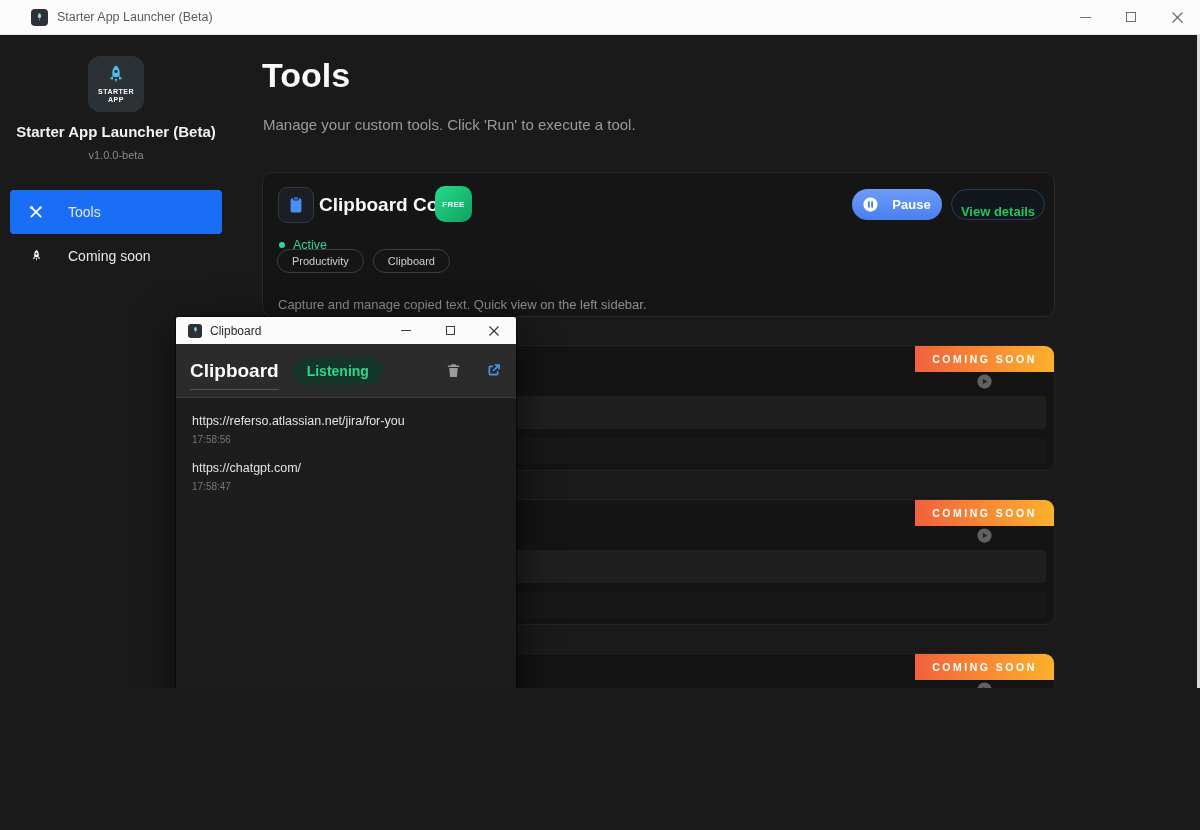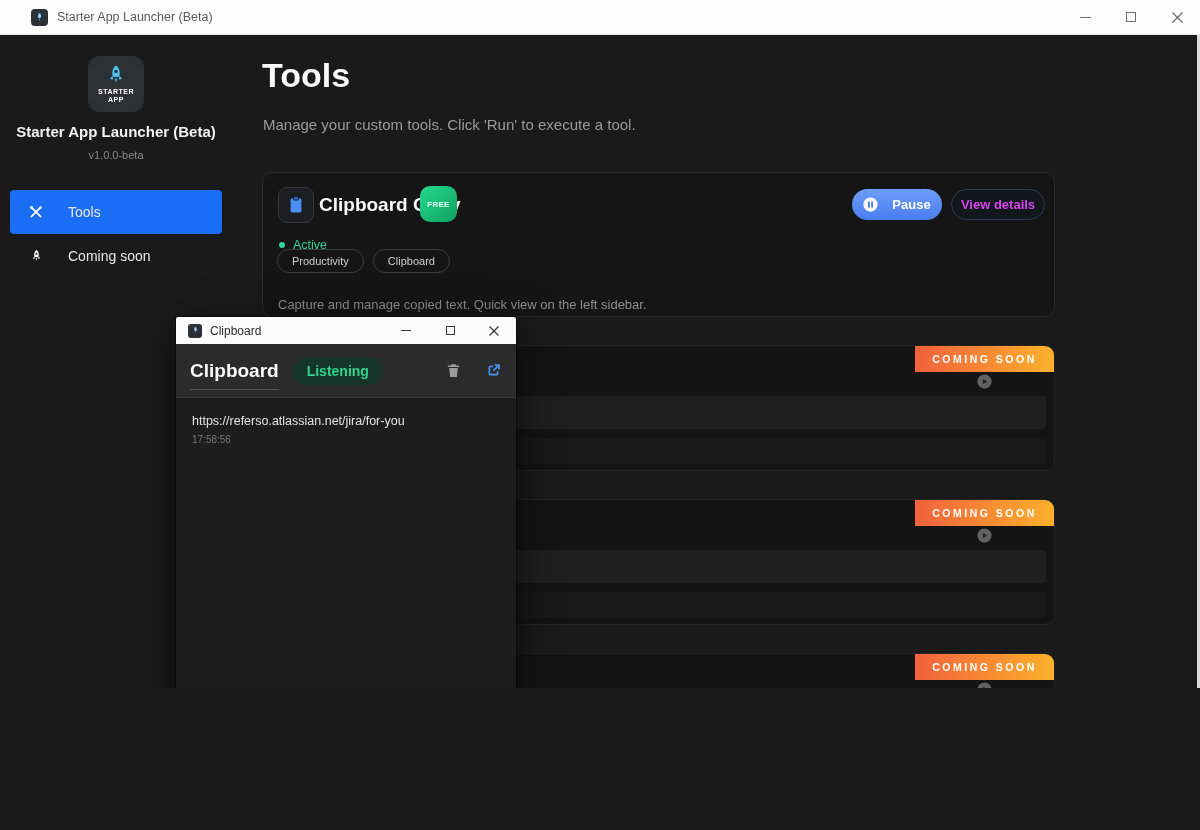--- a/index.html
+++ b/index.html
@@ -43,29 +43,29 @@
   
   .content { position:absolute; left:232px; top:0; width:965px; height:795px; }
   .page-title { position:absolute; left:30px; top:21px; color:#fafafa; font-size:34px; font-weight:bold; }
   .page-sub { position:absolute; left:31px; top:81px; color:#9b9b9b; font-size:15px; }
 
   .tool-card { position:absolute; left:30px; top:137px; width:793px; height:145px; background:#151515;
     border:1px solid #2a2a2a; border-radius:10px; }
   .tc-iconbox { position:absolute; left:15px; top:14px; width:36px; height:36px; border-radius:9px;
     background:#1b1e22; border:1px solid #34393f; display:flex; align-items:center; justify-content:center; }
   .tc-name { position:absolute; left:56px; top:21px; color:#fafafa; font-size:19px; font-weight:bold; }
-  .free-badge { position:absolute; left:157px; top:13px; width:37px; height:36px; border-radius:10px;
+  .free-badge { position:absolute; left:172px; top:13px; width:37px; height:36px; border-radius:10px;
     background:linear-gradient(135deg,#24da8d,#0fa160); color:#eafff4; font-size:8px; font-weight:bold;
     display:flex; align-items:center; justify-content:center; letter-spacing:.3px; }
   .pause-btn { position:absolute; left:589px; top:16px; width:90px; height:31px; border-radius:16px;
     background:linear-gradient(180deg,#6d9cf8,#4a7ef0); display:flex; align-items:center; justify-content:center;
     gap:14px; color:#fff; font-size:13px; font-weight:bold; cursor:default; }
   .details-btn { position:absolute; left:688px; top:16px; width:94px; height:31px; border-radius:16px;
-    background:#12161d; border:1px solid #2c3c58; display:flex; align-items:center; justify-content:center;
-    color:#d946ef; font-size:13px; font-weight:bold; cursor:default; }
+    background:#12161d; border:1px solid #2c3c58; display:flex; align-items:flex-end; justify-content:center;
+    color:#22c55e; font-size:13px; font-weight:bold; cursor:default; }
   .status-row { position:absolute; left:16px; top:65px; display:flex; align-items:center; gap:8px; }
   .status-dot { width:6px; height:6px; border-radius:50%; background:#34d399; }
   .status-text { color:#34d399; font-size:12.5px; }
   .tags-row { position:absolute; left:14px; top:76px; display:flex; gap:9px; }
   .tag { border:1px solid #3d3d3d; border-radius:13px; padding:5px 14px; color:#cfcfcf; font-size:11px; }
   .tc-desc { position:absolute; left:15px; top:124px; color:#8d8d8d; font-size:13px; }
 
   
   .cs-card { position:absolute; left:30px; width:793px; height:126px; background:#141414;
     border:1px solid #232323; border-radius:10px; overflow:hidden; }
@@ -290,16 +290,20 @@
           <path d="M13.5 3H21v7.5h-2.3V6.9l-6.3 6.3-1.6-1.6 6.3-6.3h-3.6z"></path>
         </svg>
       </div>
     </div>
 
     <div class="cw-body">
       <div class="cb-item">
         <div class="cb-text">https://referso.atlassian.net/jira/for-you</div>
         <div class="cb-time">17:58:56</div>
       </div>
+      <div class="cb-item">
+        <div class="cb-text">https://chatgpt.com/</div>
+        <div class="cb-time">17:58:47</div>
+      </div>
     </div>
   </div>
 
 </div>
 
 </body></html>

